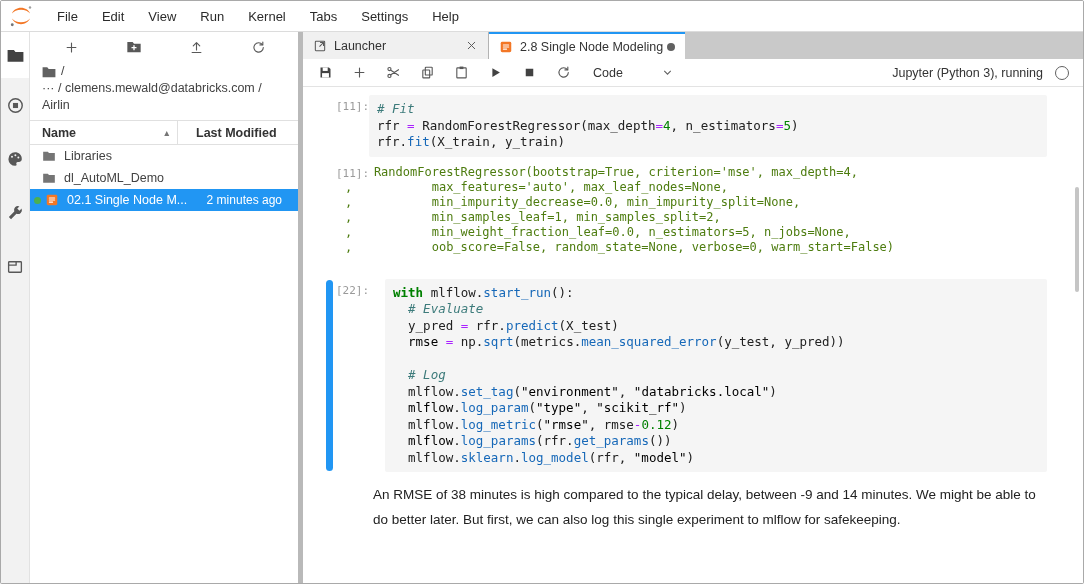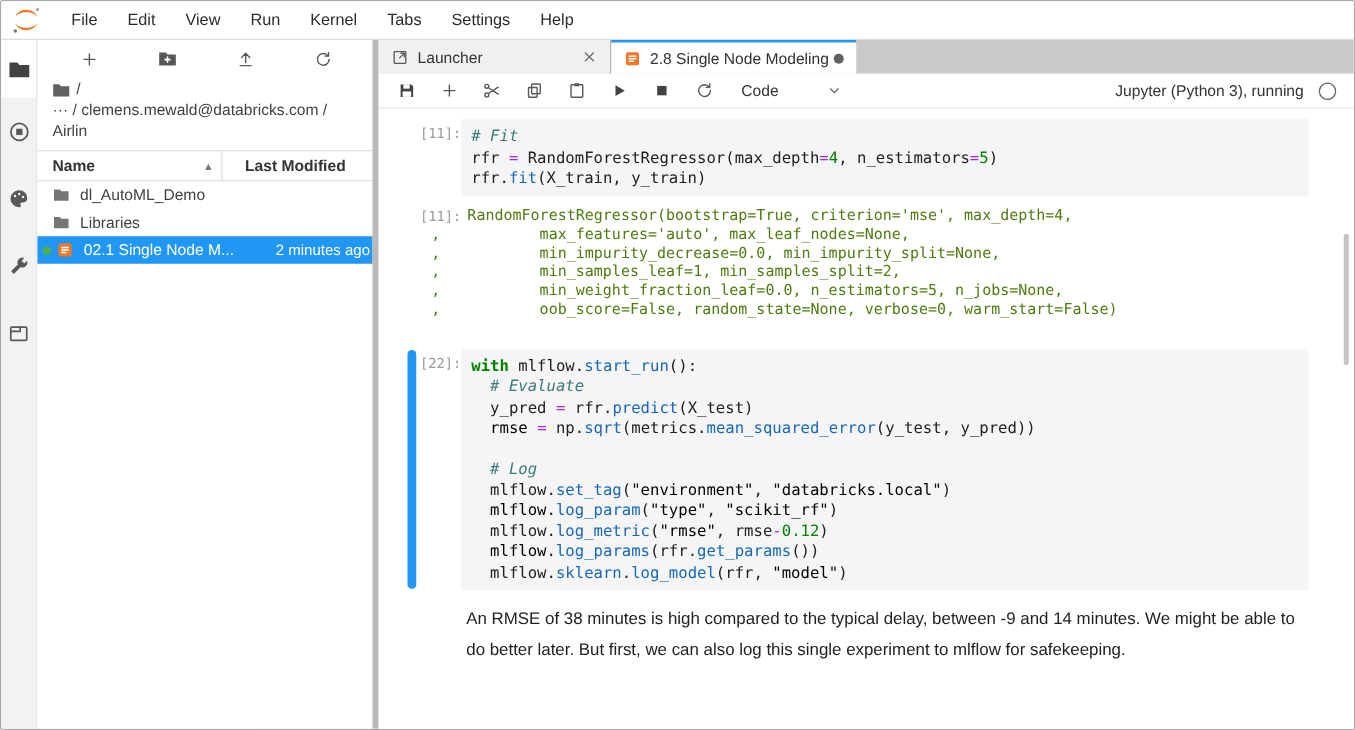--- a/index.html
+++ b/index.html
@@ -25,42 +25,42 @@
   .breadcrumb{padding:1px 10px 6px 12px;color:#424242;line-height:17px;}
   .bc-line1{display:flex;align-items:center;gap:5px;}
   .fb-header{display:flex;align-items:stretch;border-top:1px solid #e0e0e0;border-bottom:1px solid #e0e0e0;height:23px;font-weight:bold;font-size:12.5px;color:#333;}
   .fb-header .nh{flex:1;display:flex;align-items:center;padding-left:12px;}
   .fb-header .sort{margin-left:auto;margin-right:8px;font-size:9px;color:#757575;}
   .fb-header .lh{width:102px;border-left:1px solid #e0e0e0;display:flex;align-items:center;padding-left:18px;}
   .fb-row{height:22px;display:flex;align-items:center;padding-left:12px;color:#424242;}
   .fb-row .ficon{margin-right:8px;display:flex;}
   .fb-row.selected{background:#2196F3;color:#fff;padding-left:4px;}
   .run-dot{width:7px;height:7px;border-radius:50%;background:#4CAF50;margin-right:4px;flex:none;}
-  .mtime{margin-left:auto;padding-right:2px;font-size:12px;}
+  .mtime{margin-left:auto;padding-right:16px;font-size:12px;}
   
   .divider{width:5px;background:#b9b9b9;cursor:col-resize;flex:none;}
   
   .main{flex:1;display:flex;flex-direction:column;min-width:0;background:#fff;}
   .tabbar{height:27px;background:#c9c9c9;display:flex;flex:none;}
   .tab{height:27px;display:flex;align-items:center;padding:0 10px;font-size:12.5px;color:#333;box-sizing:border-box;}
   .tab .ticon{margin-right:7px;display:flex;}
   .tab.inactive{background:#f0f0f0;width:186px;border-right:1px solid #b3b3b3;}
   .tab.active{background:#fff;border-top:2px solid #2196F3;width:196px;}
   .tab-close{margin-left:auto;display:flex;}
   .dirty-dot{width:8px;height:8px;border-radius:50%;background:#616161;margin-left:auto;}
   .nbtoolbar{height:27px;background:#fff;border-bottom:1px solid #e3e3e3;display:flex;align-items:center;padding:0 8px 0 10px;flex:none;}
   .tb-btn{width:24px;height:22px;margin-right:10px;display:flex;align-items:center;justify-content:center;}
   .celltype{font-size:12.5px;color:#333;margin-left:8px;}
   .dd-chevron{margin-left:38px;display:flex;}
   .kstatus{margin-left:auto;font-size:12.5px;color:#333;}
   .kcircle{width:12px;height:12px;border:1.6px solid #616161;border-radius:50%;margin:0 6px 0 12px;}
   
   .nbcontent{flex:1;position:relative;overflow:hidden;padding-top:8px;background:#fff;}
   .cell{position:relative;display:flex;padding-left:33px;margin-bottom:8px;}
-  .cell.mt{margin-top:24px;}
+  .cell.mt{margin-top:24px;gap:16px;}
   .prompt{width:33px;flex:none;font:11px "DejaVu Sans Mono",monospace;color:#9a9a9a;padding-top:5px;}
   .editor{flex:1;margin-right:36px;background:#f5f5f5;border-radius:2px;padding:6px 8px;
           font:12.5px/16.5px "DejaVu Sans Mono",monospace;color:#212121;}
   .editor .line{white-space:pre;}
   .collapser{position:absolute;left:23px;top:1px;bottom:1px;width:7px;background:#2196F3;border-radius:4px;}
   .output{position:relative;padding-left:42px;margin:0 0 8px 0;}
   .output .prompt{position:absolute;left:33px;top:0;padding-top:2px;}
   .output pre{margin:0;font:12px/15px "DejaVu Sans Mono",monospace;color:#4d7c0f;white-space:pre;}
   .mdcell{padding-left:70px;padding-right:40px;margin-top:10px;font-size:13.5px;line-height:25px;color:#222;}
   .scrollthumb{position:absolute;right:4px;top:100px;width:4px;height:105px;background:#c5c5c5;border-radius:2px;}
@@ -188,29 +188,29 @@
         </span>
         <span class="lh">Last Modified</span>
       </div>
       <div id="fb-list">
           <div class="fb-row">
             <span class="ficon">
               <svg width="14" height="14" viewBox="0 0 24 24" fill="none" stroke="#585858" stroke-width="1.8" stroke-linecap="round" stroke-linejoin="round">
                 <path d="M2 4.5h8l2 2.5h10V20H2z" fill="#757575" stroke="none"></path>
               </svg>
             </span>
-            <span>dl_AutoML_Demo</span>
+            <span>Libraries</span>
           </div>
           <div class="fb-row">
             <span class="ficon">
               <svg width="14" height="14" viewBox="0 0 24 24" fill="none" stroke="#585858" stroke-width="1.8" stroke-linecap="round" stroke-linejoin="round">
                 <path d="M2 4.5h8l2 2.5h10V20H2z" fill="#757575" stroke="none"></path>
               </svg>
             </span>
-            <span>Libraries</span>
+            <span>dl_AutoML_Demo</span>
           </div>
           <div class="fb-row selected">
             <span class="run-dot"></span>
             <span class="ficon">
               <svg width="14" height="14" viewBox="0 0 24 24" fill="none" stroke="#585858" stroke-width="1.8" stroke-linecap="round" stroke-linejoin="round">
                 <rect x="3" y="3" width="18" height="18" rx="2.5" fill="#F37726" stroke="none"></rect>
                 <path d="M7.5 8.5h9M7.5 12h9M7.5 15.5h5.5" stroke="#fff" stroke-width="2"></path>
               </svg>
             </span>
             <span>02.1 Single Node M...</span>

